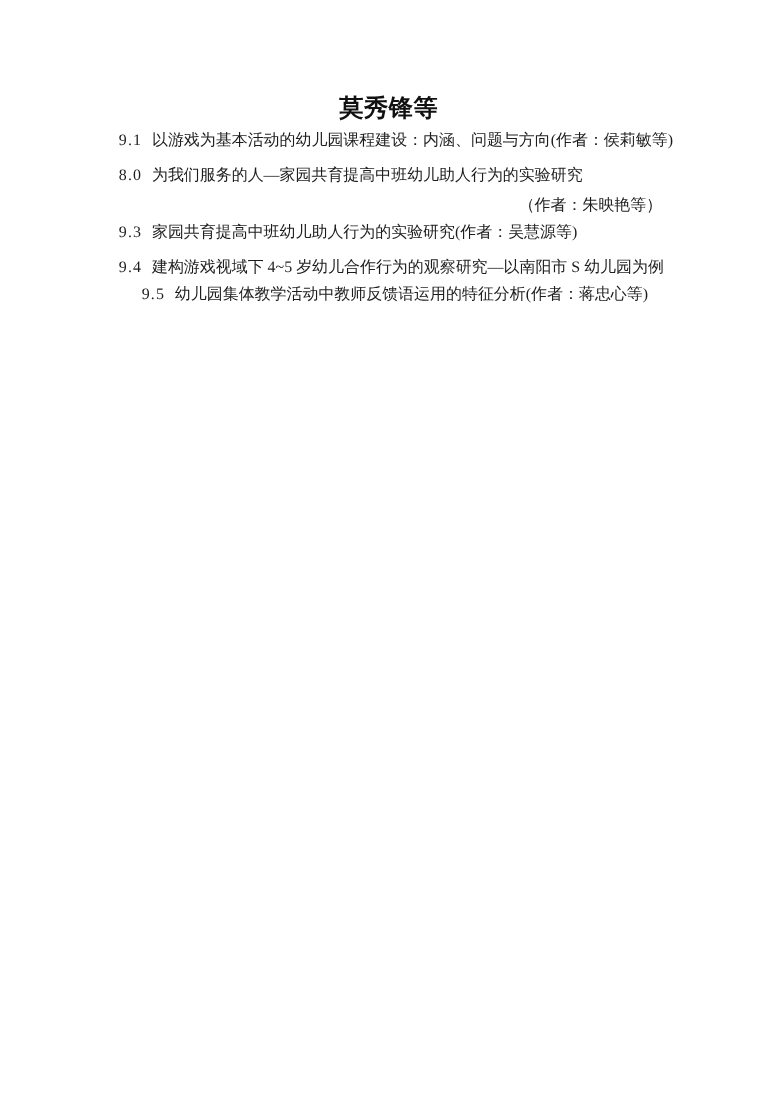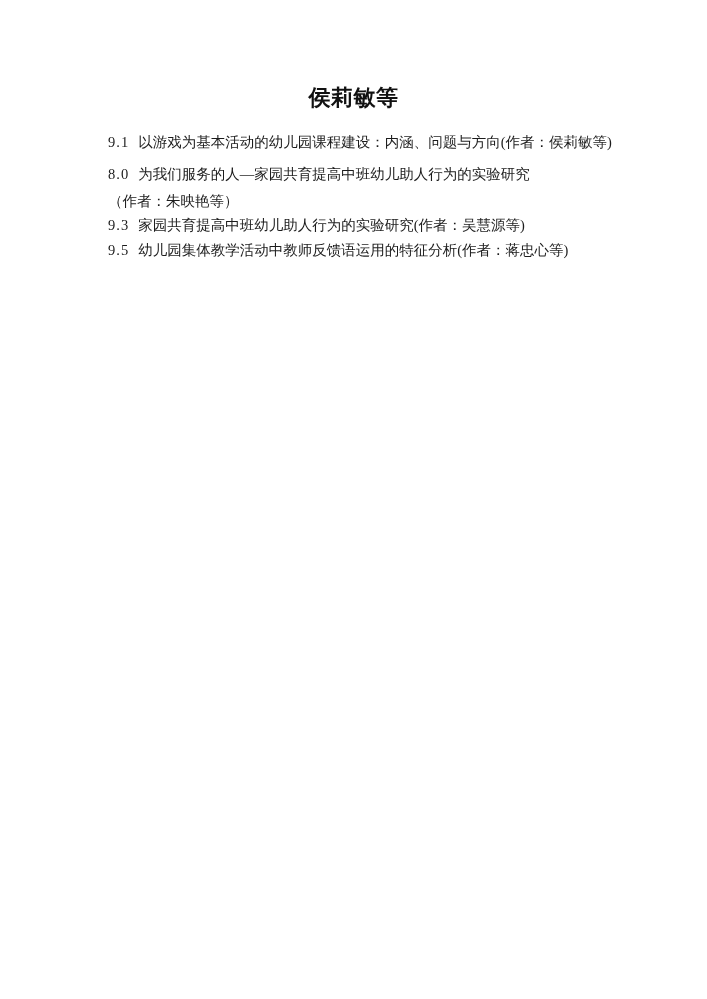--- a/index.html
+++ b/index.html
@@ -19,73 +19,76 @@
     margin-top: 85px;
     line-height: 26px;
     text-align: center;
     font-family: "Liberation Sans", "DejaVu Sans", sans-serif;
     font-weight: bold;
     font-size: 22px;
     letter-spacing: 0.5px;
     color: #111111;
   }
   .list {
-    margin-top: 20px;
+    margin-top: 6px;
     margin-left: 108px;
     width: 502px;
     font-family: "Liberation Serif", "DejaVu Serif", serif;
     font-size: 14.5px;
     color: #1c1c1c;
   }
   .item-line {
     line-height: 22px;
     white-space: nowrap;
   }
   .item-num {
     display: inline-block;
     margin-right: 9px;
     letter-spacing: 1px;
   }
   .author-line {
     line-height: 22px;
-    text-align: left;
+    text-align: right;
     padding-right: 8px;
     white-space: nowrap;
   }
   .gap-l2 { margin-top: 10px; }
   .gap-l3 { margin-top: 5px; }
   .gap-l4 { margin-top: 2px; }
   .gap-l5 { margin-top: 10px; }
   .gap-l6 { margin-top: 5px; }
-  .gap-l7 { margin-top: 3px; }
+  .gap-l7 { margin-top: 3px; text-align: center; }
   .gap-l8 { margin-top: 9px; }
 </style>
 </head>
 <body>
 
 <div class="page">
 
-  <div class="doc-title">侯莉敏等</div>
+  <div class="doc-title">莫秀锋等</div>
 
   <div class="list">
 
     <div class="item-line">
       <span class="item-num">9.1</span><span>以游戏为基本活动的幼儿园课程建设：内涵、问题与方向(作者：侯莉敏等)</span>
     </div>
 
     <div class="item-line gap-l2">
       <span class="item-num">8.0</span><span>为我们服务的人—家园共育提高中班幼儿助人行为的实验研究</span>
     </div>
 
     <div class="author-line gap-l3">（作者：朱映艳等）</div>
 
     <div class="item-line gap-l4">
       <span class="item-num">9.3</span><span>家园共育提高中班幼儿助人行为的实验研究(作者：吴慧源等)</span>
     </div>
 
+    <div class="item-line gap-l5">
+      <span class="item-num">9.4</span><span>建构游戏视域下 4~5 岁幼儿合作行为的观察研究—以南阳市 S 幼儿园为例</span>
+    </div>
 
 
     <div class="item-line gap-l7">
       <span class="item-num">9.5</span><span>幼儿园集体教学活动中教师反馈语运用的特征分析(作者：蒋忠心等)</span>
     </div>
 
 
   </div>
 </div>
 

